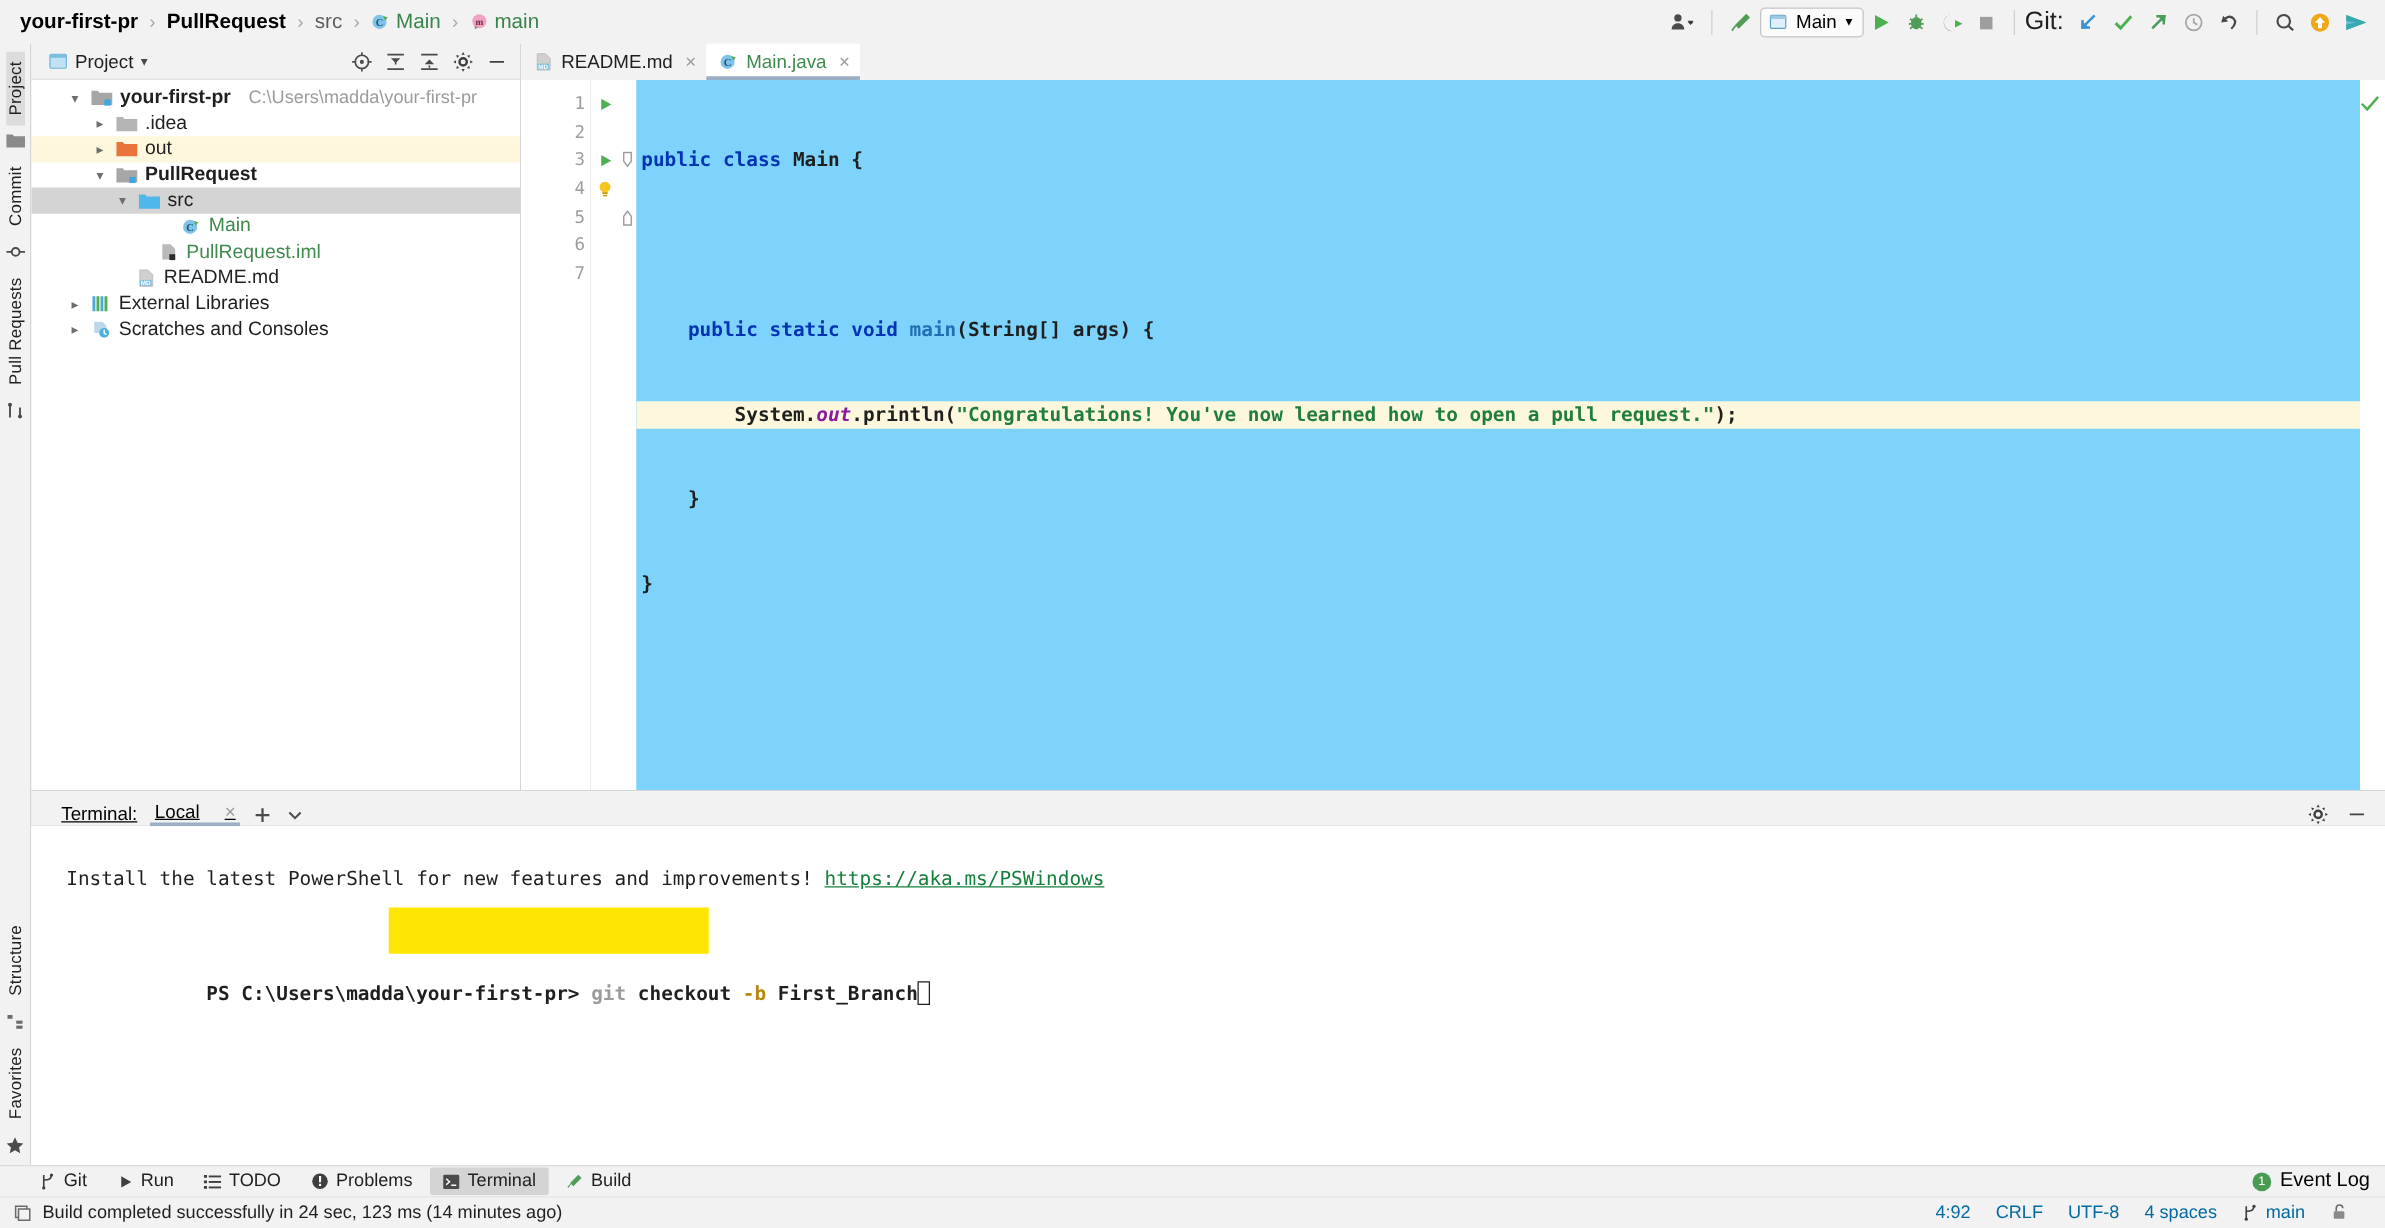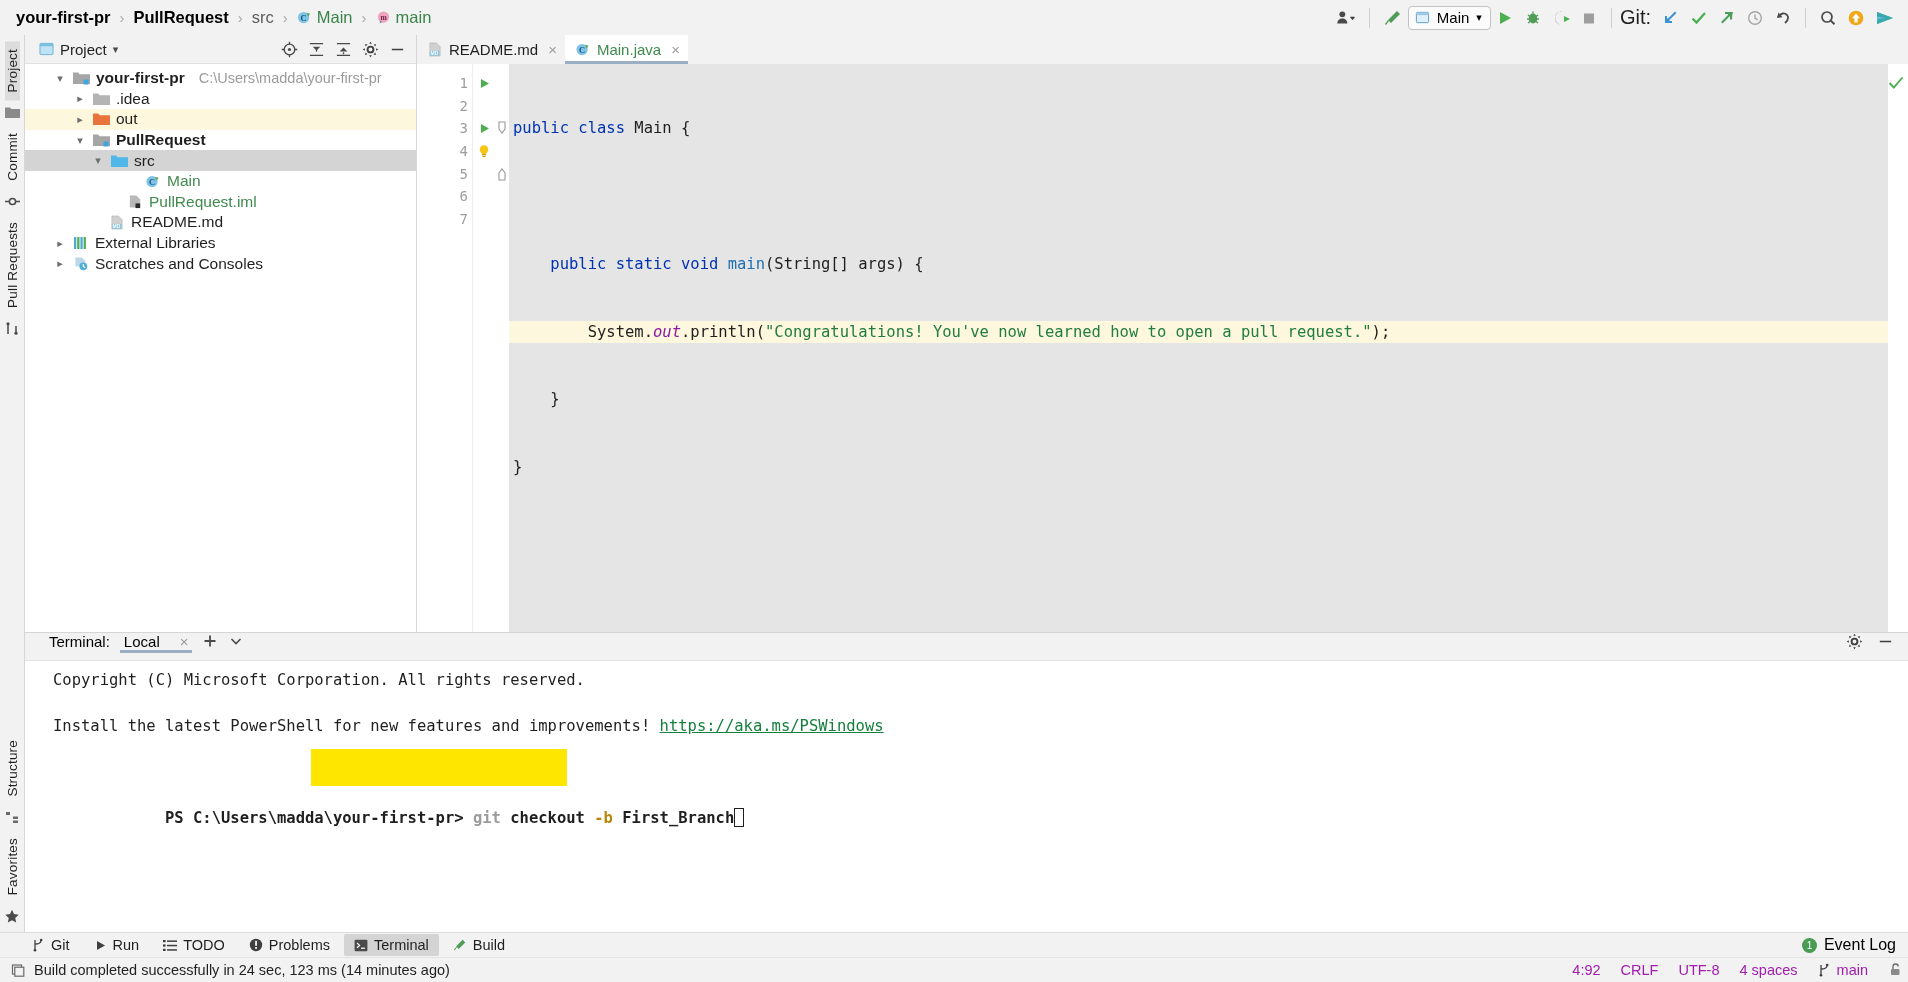--- a/index.html
+++ b/index.html
@@ -90,34 +90,34 @@
     font-family:"DejaVu Sans Mono", monospace; font-size:14px; color:#9d9d9d;
     padding-top:8px; position:relative;
   }
   .gline { height:22.6px; display:flex; align-items:center; justify-content:flex-end; padding-right:4px; }
   .gmark { width:22px; min-width:22px; background:#fff; padding-top:8px; position:relative; }
   .gmline { height:22.6px; display:flex; align-items:center; justify-content:center; }
   .foldcol { width:14px; min-width:14px; background:#fff; padding-top:8px; }
   .fline { height:22.6px; display:flex; align-items:center; justify-content:center; }
   .code {
     flex:1; padding-top:8px; font-family:"DejaVu Sans Mono", monospace;
-    font-size:15.5px; line-height:22.6px; white-space:pre; overflow:hidden; background:#e5e5e5;
+    font-size:15.5px; line-height:22.6px; white-space:pre; overflow:hidden; background:#7dd3fc;font-weight:bold;
   }
   .cl { height:22.6px; padding-left:4px; }
   .cl.hl { background:#fdf7dd; }
   .kw { color:#0033b3; }
   .tp { color:#1f6fb3; }
   .pl { color:#1f1f1f; }
   .st { color:#207d3f; }
   .fd { color:#8c1aa0; font-style:italic; }
   .rightgut { width:20px; min-width:20px; background:#fff; position:relative; }
 
   
   .terminal { height:300px; min-height:300px; display:flex; flex-direction:column; background:#fff; border-top:1px solid #d6d6d6; }
-  .term-head { height:28px; display:flex; align-items:flex-start; gap:10px; padding:0 8px 0 24px; background:#f2f2f2; border-bottom:1px solid #e4e4e4; font-size:15px; }
+  .term-head { height:28px; display:flex; align-items:flex-end; gap:10px; padding:0 8px 0 24px; background:#f2f2f2; border-bottom:1px solid #e4e4e4; font-size:15px;text-decoration:underline; }
   .term-tab { display:flex; align-items:center; gap:20px; padding:0 4px 2px 4px; position:relative; }
   .term-tab.active::after { content:""; position:absolute; left:0; right:0; bottom:-1px; height:3px; background:#9aafc4; }
   .term-head .rt { margin-left:auto; display:flex; align-items:center; gap:14px; padding-right:6px; }
   .term-body {
     flex:1; background:#fff; font-family:"DejaVu Sans Mono", monospace;
     font-size:15.5px; line-height:23px; color:#1f1f1f; padding: 8px 0 0 28px; position:relative;
   }
   .tline { height:23px; white-space:pre; }
   .tlink { color:#15803d; text-decoration:underline; }
   .hlband {
@@ -127,21 +127,21 @@
   .termtext-over { position:relative; z-index:2;font-weight:bold; }
   .dim { color:#9b9b9b; }
   .cursorbox { display:inline-block; width:10px; height:19px; border:1.5px solid #1f1f1f; vertical-align:-4px; }
 
   
   .bottombar { height:25px; min-height:25px; display:flex; align-items:center; background:#f2f2f2; padding-left:22px; gap:4px; border-top:1px solid #dcdcdc; }
   .bbtn { display:flex; align-items:center; gap:6px; font-size:14.5px; color:#1f1f1f; padding:3px 10px; border-radius:2px; }
   .bbtn.active { background:#d4d4d4; }
   .bottombar .rt { margin-left:auto; display:flex; align-items:center; gap:7px; padding-right:12px; }
   .statusbar { height:25px; min-height:25px; display:flex; align-items:center; background:#f2f2f2; padding-left:10px; gap:8px; font-size:14.5px; color:#1f1f1f; border-top:1px solid #e3e3e3;}
-  .statusbar .rt { margin-left:auto; display:flex; gap:20px; padding-right:4px; color:#a21caf; }
+  .statusbar .rt { margin-left:auto; display:flex; gap:20px; padding-right:28px; color:#0369a1; }
   .badge { width:15px; height:15px; border-radius:50%; background:#4a9b52; color:#fff; font-size:10px; display:inline-flex; align-items:center; justify-content:center; }
   svg { display:block; }
 </style>
 </head>
 <body>
 
 <div class="app">
 
   <div class="topbar">
     <div class="crumbs">
@@ -622,21 +622,20 @@
                 </svg>
             </span>
             <span>
               <svg width="17" height="17" viewBox="0 0 18 18">
                   <path d="M3 9h12" stroke="#3f3f3f" stroke-width="1.6"></path>
                 </svg>
             </span>
           </span>
         </div>
         <div class="term-body">
-          <div class="tline">Copyright (C) Microsoft Corporation. All rights reserved.</div>
           <div class="tline">&nbsp;</div>
           <div class="tline"><span>Install the latest PowerShell for new features and improvements!</span> <span class="tlink">https://aka.ms/PSWindows</span></div>
           <div class="tline">&nbsp;</div>
           <div class="tline" style="position:relative;">
             <span class="hlband" style="left:258px; top:-12px; width:256px; height:37px;"></span>
             <span class="termtext-over"><span>PS C:\Users\madda\your-first-pr&gt;</span><span class="dim"> git</span><span> checkout </span><span style="color:#b8860b;">-b</span><span> First_Branch</span><span class="cursorbox"></span></span>
           </div>
         </div>
       </div>
     </div>

